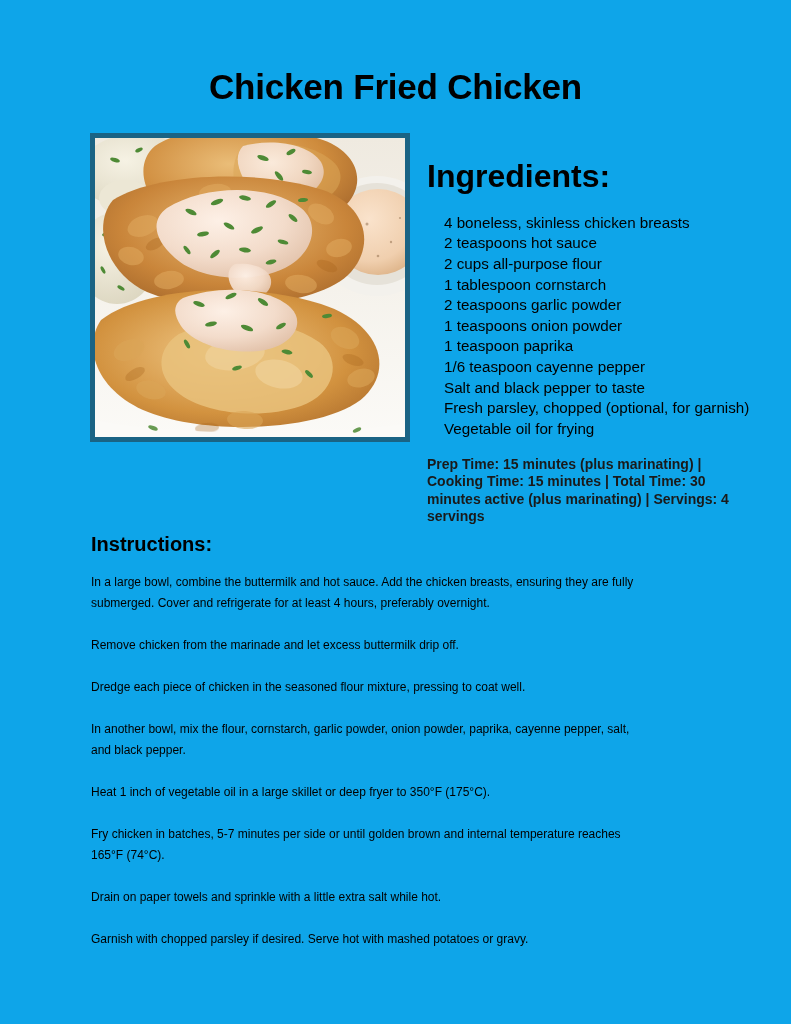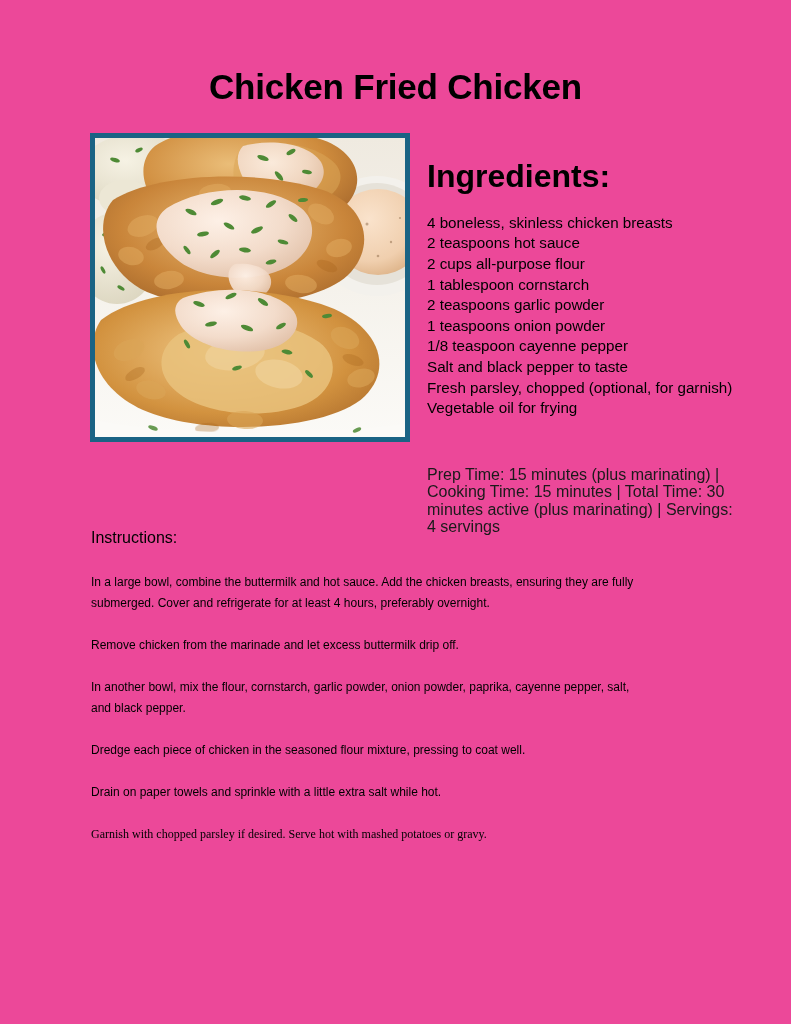--- a/index.html
+++ b/index.html
@@ -12,21 +12,21 @@
     height: 1024px;
     position: relative;
     font-family: "Liberation Sans", sans-serif;
     color: #000000;
     overflow: hidden;
   }
 
   .page {
     position: absolute;
     inset: 0;
-    background: #ec4899;
+    background: #0ea5e9;
   }
 
   
   .recipe-title {
     position: absolute;
     left: 0;
     top: 44px;
     width: 791px;
     text-align: center;
     font-size: 35px;
@@ -63,63 +63,64 @@
   }
   .section-heading {
     font-size: 32px;
     font-weight: bold;
     color: #000;
     margin: 0 0 18px 0;
     line-height: 1.15;
   }
   .ingredient-list {
     list-style: none;
-    margin: 0;
+    margin: 17px;
     padding: 0;
   }
   .ingredient-list li {
     font-size: 15.2px;
     line-height: 20.6px;
     color: #000;
     white-space: nowrap;
   }
 
   
   .meta-block {
     position: absolute;
     left: 427px;
-    top: 466px;
+    top: 456px;
     width: 315px;
-    font-size: 16px;
+    font-size: 14px;
     line-height: 17.4px;
     color: #1a1a1a;
+    font-weight: bold;
   }
 
   
   .instructions-heading {
     position: absolute;
     left: 91px;
     top: 516px;
-    font-size: 16px;
-    font-weight: normal;
+    font-size: 20px;
+    font-weight: bold;
     color: #000;
   }
   .instructions-block {
     position: absolute;
     left: 91px;
     top: 572px;
     width: 550px;
   }
   .instructions-block p {
     margin: 0 0 21px 0;
     font-size: 12px;
     line-height: 21px;
     color: #000;
   }
-  .instructions-block p:last-child { margin-bottom: 0; font-family: Liberation Serif, serif; }
+  .instructions-block p:last-child { margin-bottom: 0; }
 </style>
 </head>
 <body>
 
 <div class="page">
 
   <h1 class="recipe-title">Chicken Fried Chicken</h1>
 
   <div class="photo-frame">
     <div class="photo" aria-label="Stack of golden-brown chicken fried chicken cutlets topped with creamy white gravy and chopped green parsley, with a white ramekin of cream gravy at upper right and mashed potatoes on a white plate">
@@ -286,33 +287,36 @@
 
   <div class="ingredients-block">
     <h2 class="section-heading">Ingredients:</h2>
     <ul class="ingredient-list">
       <li>4 boneless, skinless chicken breasts</li>
       <li>2 teaspoons hot sauce</li>
       <li>2 cups all-purpose flour</li>
       <li>1 tablespoon cornstarch</li>
       <li>2 teaspoons garlic powder</li>
       <li>1 teaspoons onion powder</li>
-      <li>1/8 teaspoon cayenne pepper</li>
+      <li>1 teaspoon paprika</li>
+      <li>1/6 teaspoon cayenne pepper</li>
       <li>Salt and black pepper to taste</li>
       <li>Fresh parsley, chopped (optional, for garnish)</li>
       <li>Vegetable oil for frying</li>
     </ul>
   </div>
 
   <div class="meta-block">Prep Time: 15 minutes (plus marinating) | Cooking Time: 15 minutes | Total Time: 30 minutes active (plus marinating) | Servings: 4 servings</div>
 
   <h2 class="instructions-heading">Instructions:</h2>
 
   <div class="instructions-block">
     <p>In a large bowl, combine the buttermilk and hot sauce. Add the chicken breasts, ensuring they are fully submerged. Cover and refrigerate for at least 4 hours, preferably overnight.</p>
     <p>Remove chicken from the marinade and let excess buttermilk drip off.</p>
+    <p>Dredge each piece of chicken in the seasoned flour mixture, pressing to coat well.</p>
     <p>In another bowl, mix the flour, cornstarch, garlic powder, onion powder, paprika, cayenne pepper, salt, and black pepper.</p>
-    <p>Dredge each piece of chicken in the seasoned flour mixture, pressing to coat well.</p>
+    <p>Heat 1 inch of vegetable oil in a large skillet or deep fryer to 350°F (175°C).</p>
+    <p>Fry chicken in batches, 5-7 minutes per side or until golden brown and internal temperature reaches 165°F (74°C).</p>
     <p>Drain on paper towels and sprinkle with a little extra salt while hot.</p>
     <p>Garnish with chopped parsley if desired. Serve hot with mashed potatoes or gravy.</p>
   </div>
 
 </div>
 
 </body></html>

